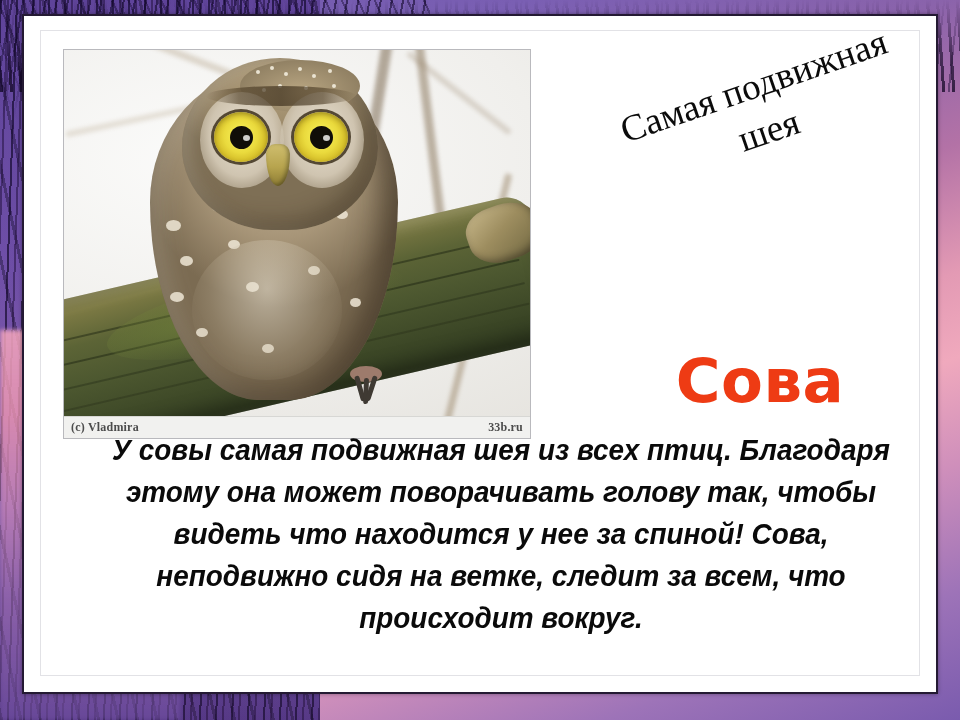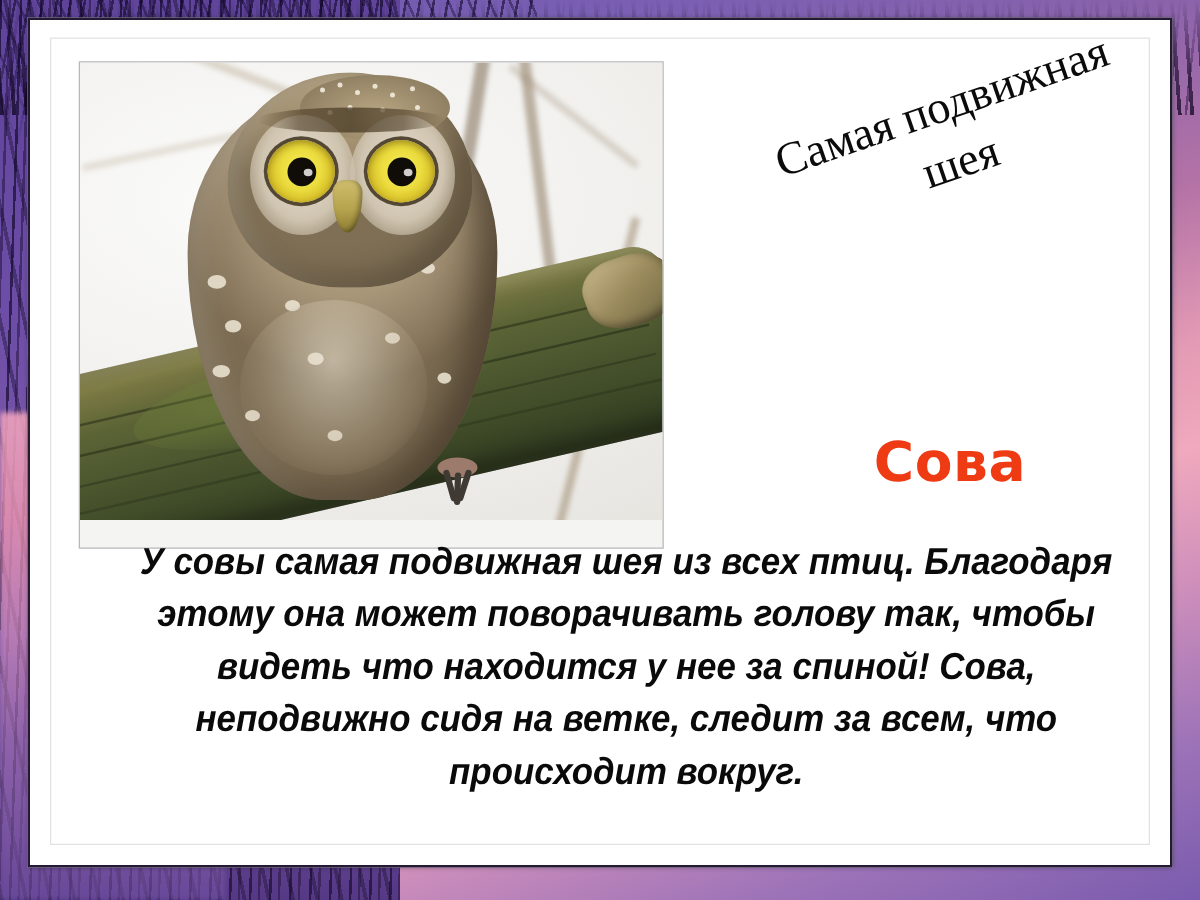--- a/index.html
+++ b/index.html
@@ -297,21 +297,21 @@
     white-space: pre-line;
   }
 
   
   #sova-heading {
     position: absolute;
     left: 524px; top: 314px;
     width: 390px;
     text-align: center;
     font-family: "DejaVu Sans", sans-serif;
-    font-size: 44px;
+    font-size: 61px;
     font-weight: bold;
     color: #ee3b14;
     letter-spacing: 0.5px;
   }
 
   
   #body-paragraph {
     position: absolute;
     left: 36px; top: 398px;
     width: 848px;
@@ -406,20 +406,24 @@
             <div class="owl-eye" id="eye-right">
               <div class="owl-pupil">
                 <div class="owl-glint"></div>
               </div>
             </div>
             <div id="owl-beak"></div>
           </div>
 
         </div>
 
+        <div id="photo-watermark-bar">
+          <span class="watermark-text">(c) Vladmira</span>
+          <span class="watermark-text">33b.ru</span>
+        </div>
       </div>
 
       <div id="rotated-title">Самая подвижная
 шея</div>
 
       <div id="sova-heading">Сова</div>
 
       <div id="body-paragraph">У совы самая подвижная шея из всех птиц. Благодаря этому она может поворачивать голову так, чтобы видеть что находится у нее за спиной! Сова, неподвижно сидя на ветке, следит за всем, что происходит вокруг.</div>
 
     </div>

